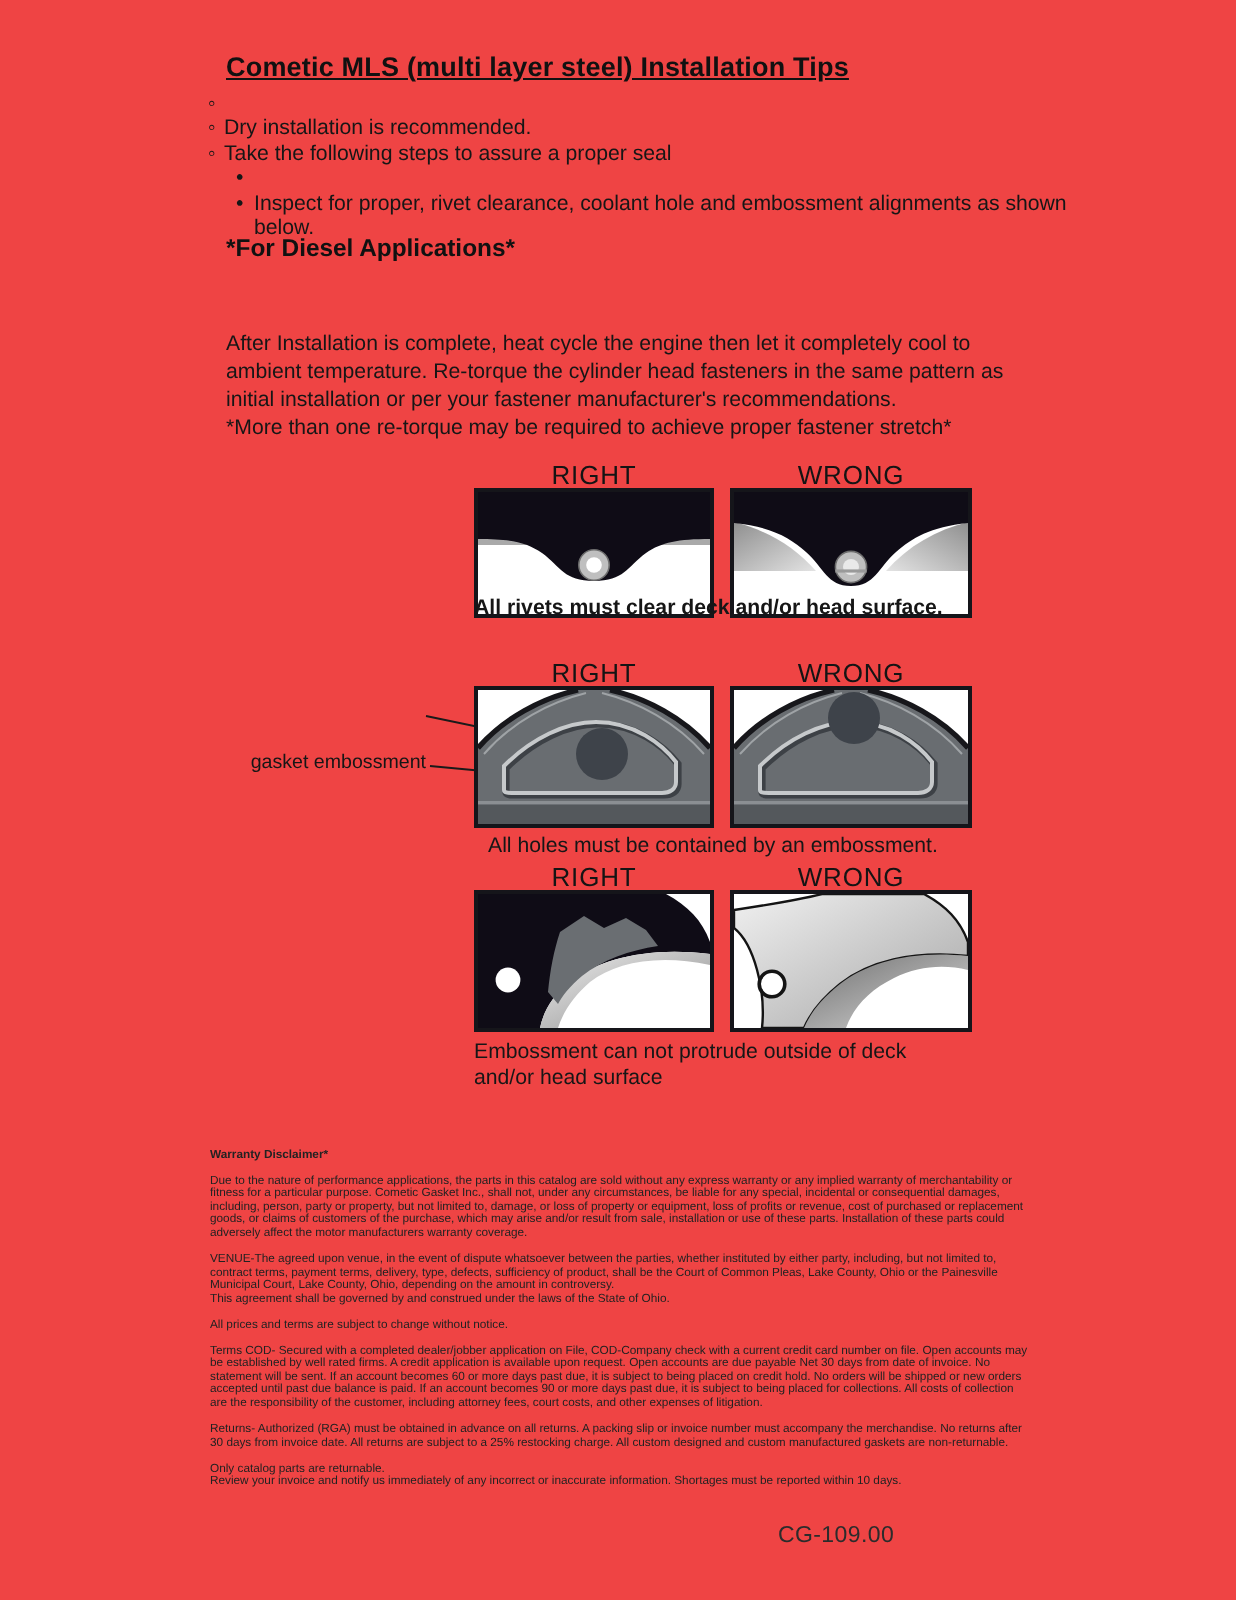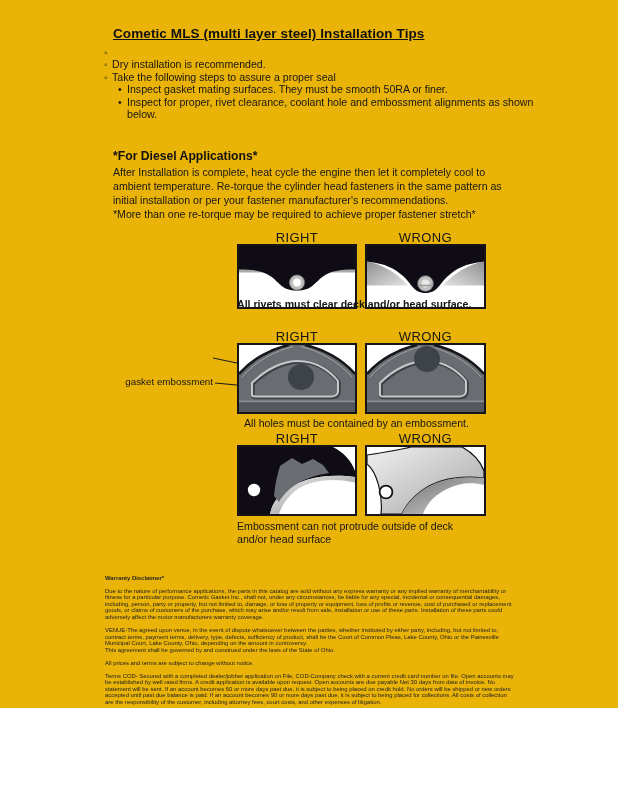--- a/index.html
+++ b/index.html
@@ -1,17 +1,17 @@
 <!DOCTYPE html>
 <html><head>
 <meta charset="utf-8">
 <style>
   html,body{margin:0;padding:0;background:#fff;}
   .page{
-    position:relative;width:618px;height:708px;background:#eab308;overflow:hidden;
+    position:relative;width:618px;height:800px;background:#ef4444;overflow:hidden;
     font-family:"Liberation Sans", sans-serif;color:#1a1a1a;
   }
   .abs{position:absolute;}
   
   .title{font-size:13.5px;font-weight:bold;text-decoration:underline;letter-spacing:.1px;color:#111;}
   
   .bullets{font-size:10.6px;line-height:12.4px;color:#161616;}
   .bullet-row{display:flex;}
   .marker{width:8px;flex:0 0 8px;}
   .sub .marker{width:9px;flex:0 0 9px;}
@@ -45,29 +45,28 @@
     <div class="bullet-row">
       <span class="marker">◦</span>
       <span>Dry installation is recommended.</span>
     </div>
     <div class="bullet-row">
       <span class="marker">◦</span>
       <span>Take the following steps to assure a proper seal</span>
     </div>
     <div class="bullet-row sub">
       <span class="marker">•</span>
-      <span>Inspect gasket mating surfaces.  They must be smooth 50RA or finer.</span>
     </div>
     <div class="bullet-row sub">
       <span class="marker">•</span>
       <span>Inspect for proper, rivet clearance, coolant hole and embossment alignments as shown below.</span>
     </div>
   </div>
 
-  <div class="abs sec-head" style="left:113px;top:117px;margin-top:32px;">*For Diesel Applications*</div>
+  <div class="abs sec-head" style="left:113px;top:117px;">*For Diesel Applications*</div>
   <div class="abs para" style="left:113px;top:166px;width:392px;">After Installation is complete, heat cycle the engine then let it completely cool to ambient temperature. Re-torque the cylinder head fasteners in the same pattern as initial installation or per your fastener manufacturer's recommendations.</div>
   <div class="abs para" style="left:113px;top:208px;width:420px;">*More than one re-torque may be required to achieve proper fastener stretch*</div>
 
   <div class="abs rw" style="left:237px;top:230px;width:120px;">RIGHT</div>
   <div class="abs rw" style="left:365px;top:230px;width:121px;">WRONG</div>
 
   <div class="figbox" style="left:237px;top:244px;width:120px;height:65px;">
     <svg viewBox="0 0 116 61" preserveAspectRatio="none">
       <rect width="116" height="61" fill="#ffffff"></rect>
       <path d="M0,18 C14,20 26,23 36,26.5 L0,26.5 Z" fill="#a9a9a9"></path>

